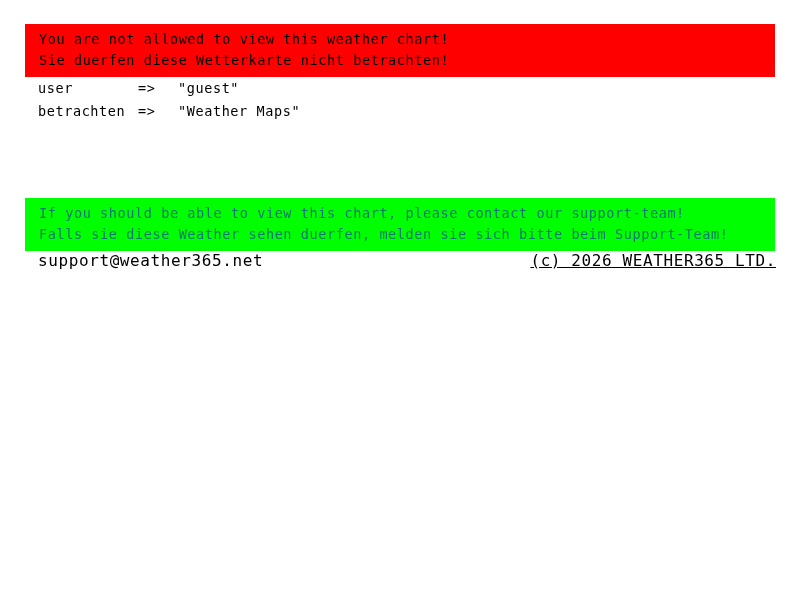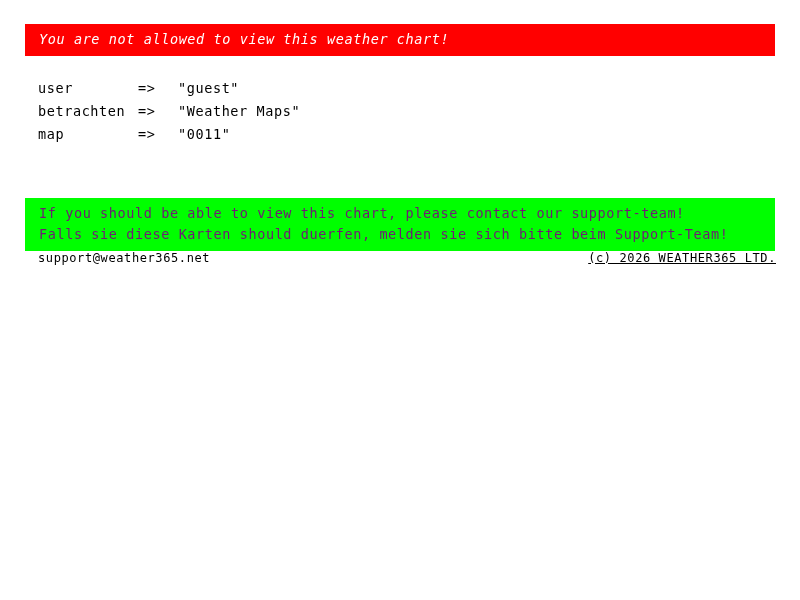--- a/index.html
+++ b/index.html
@@ -27,27 +27,26 @@
     box-sizing: border-box;
     padding: 5px 14px 6px 14px;
     font-size: 13.5px;
     line-height: 21px;
     letter-spacing: 0.6px;
     white-space: nowrap;
   }
   .banner-error {
     top: 24px;
     background: #ff0000;
-    color: #ffffff;
-    font-style: italic;
+    color: #000000;
   }
   .banner-info {
     top: 198px;
     background: #00ff00;
-    color: #701a75;
+    color: #0f766e;
   }
   .banner .line {
     display: block;
   }
   .params {
     position: absolute;
     left: 38px;
     top: 80px;
     border-collapse: collapse;
     font-size: 13.5px;
@@ -64,64 +63,60 @@
     margin-left: 12px;
   }
   .params td.arrow {
     width: 40px;
   }
   .footer {
     position: absolute;
     top: 251px;
     left: 38px;
     width: 738px;
-    font-size: 12px;
+    font-size: 16px;
     letter-spacing: 0.6px;
   }
   .footer .contact {
     float: left;
   }
   .footer .copyright {
     float: right;
     text-decoration: underline;
   }
   .clear { clear: both; }
 </style>
 </head>
 <body>
 
 <div class="page">
 
   <div class="banner banner-error">
     <span class="line">You are not allowed to view this weather chart!</span>
+    <span class="line">Sie duerfen diese Wetterkarte nicht betrachten!</span>
   </div>
 
   <table class="params">
     <tbody>
       <tr>
         <td class="key">user</td>
         <td class="arrow">=&gt;</td>
         <td class="value">"guest"</td>
       </tr>
       <tr>
         <td class="key">betrachten</td>
         <td class="arrow">=&gt;</td>
         <td class="value">"Weather Maps"</td>
       </tr>
-      <tr>
-        <td class="key">map</td>
-        <td class="arrow">=&gt;</td>
-        <td class="value">"0011"</td>
-      </tr>
     </tbody>
   </table>
 
   <div class="banner banner-info">
     <span class="line">If you should be able to view this chart, please contact our support-team!</span>
-    <span class="line">Falls sie diese Karten should duerfen, melden sie sich bitte beim Support-Team!</span>
+    <span class="line">Falls sie diese Weather sehen duerfen, melden sie sich bitte beim Support-Team!</span>
   </div>
 
   <div class="footer">
     <span class="contact">support@weather365.net</span>
     <span class="copyright">(c) 2026 WEATHER365 LTD.</span>
     <div class="clear"></div>
   </div>
 
 </div>
 

